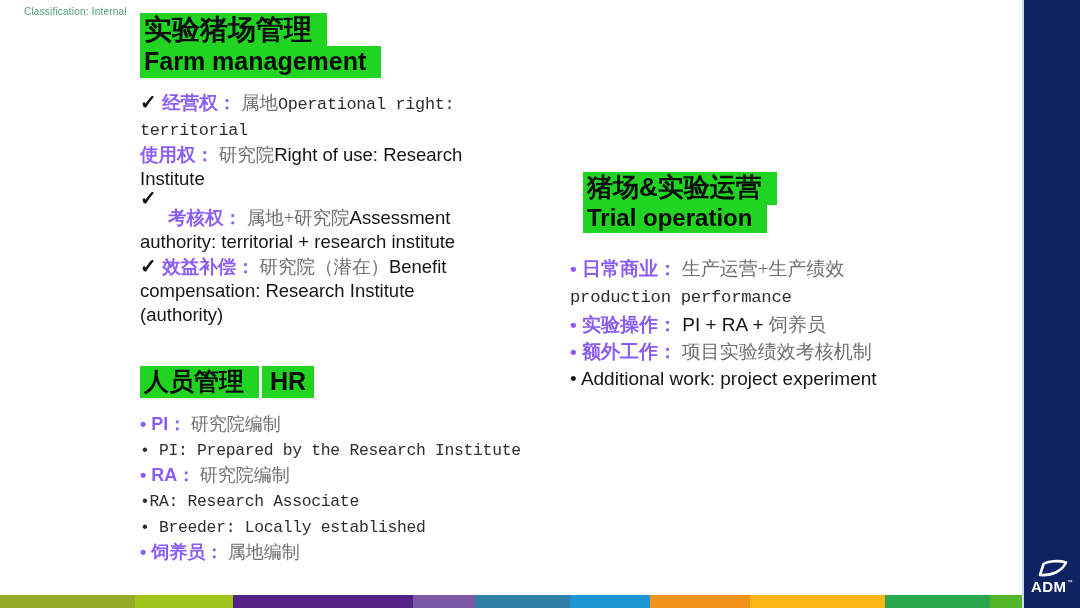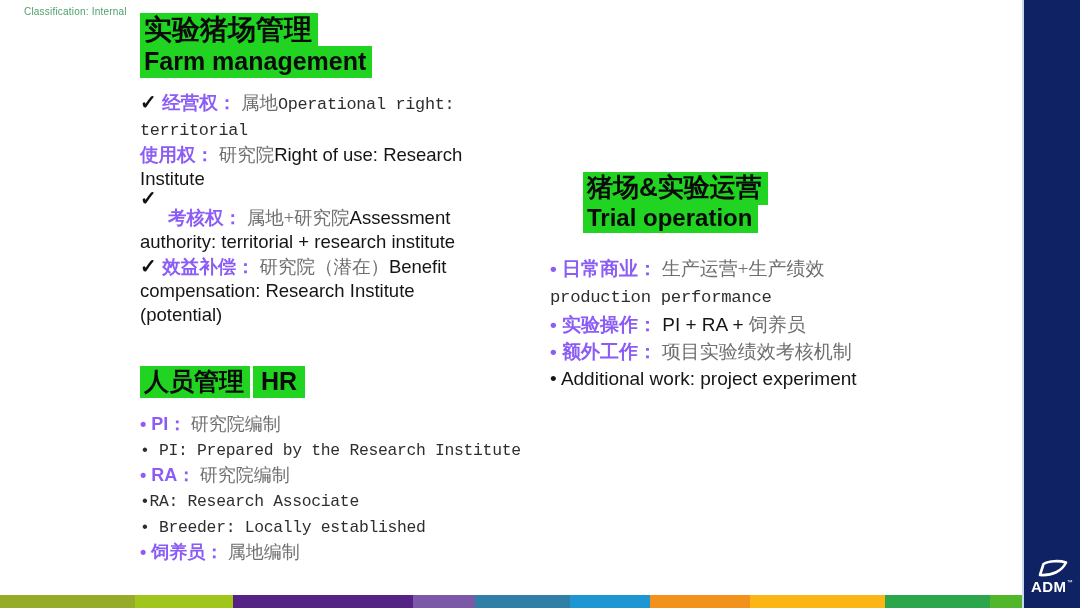--- a/index.html
+++ b/index.html
@@ -11,21 +11,21 @@
 
   
   .classification{
     position:absolute;left:24px;top:6px;font-size:10px;letter-spacing:.2px;
     color:var(--cls-color,#4f9e6b);
   }
 
   
   .hl{
     background:var(--hl,#21d421);color:#0b0b0b;font-weight:700;
-    display:inline-block;padding:1px 6px 2px 4px;line-height:1.15;
+    display:inline-block;padding:1px 15px 2px 4px;line-height:1.15;
   }
 
   
   .left-title{position:absolute;left:140px;top:13px;}
   .left-title .zh-title{font-size:28px;}
   .left-title .en-title{font-size:25px;margin-top:-2px;}
   .title-line{display:block;}
 
   .right-title{position:absolute;left:583px;top:172px;}
   .right-title .zh-title{font-size:26px;}
@@ -33,21 +33,21 @@
 
   .hr-heading{position:absolute;left:140px;top:341px;}
   .hr-heading .hl{font-size:25px;}
   .hr-heading .hl + .hl{margin-left:3px;padding-left:8px;padding-right:8px;margin-top:25px;}
 
   
   .rights-list{position:absolute;left:140px;top:90px;width:440px;}
   .rights-list .line{font-size:18.5px;line-height:24px;}
   .hr-list{position:absolute;left:140px;top:412px;width:440px;}
   .hr-list .line{font-size:18px;line-height:25px;}
-  .right-list{position:absolute;left:550px;top:255px;width:480px;}
+  .right-list{position:absolute;left:570px;top:255px;width:480px;}
   .right-list .line{font-size:19px;line-height:27px;}
 
   .line{white-space:nowrap;}
   .line.indent{padding-left:28px;}
   .line.short{line-height:14px;}
   .line.gap{margin-top:16px;}
 
   
   .seg-label{font-weight:700;color:#8b5cf6;font-family:"Liberation Sans",sans-serif;}
   .seg-gray{color:#6f6f6f;font-family:"Liberation Serif","DejaVu Serif",serif;}
@@ -87,21 +87,21 @@
   <div class="rights-list">
       <div class="line"><span class="seg-check">✓ </span><span class="seg-label">经营权：</span><span class="seg-gray"> 属地</span><span class="seg-mono">Operational right:</span></div>
       <div class="line"><span class="seg-mono">territorial</span></div>
       <div class="line"><span class="seg-label">使用权：</span><span class="seg-gray"> 研究院</span><span class="seg-sans">Right of use: Research</span></div>
       <div class="line"><span class="seg-sans">Institute</span></div>
       <div class="line short"><span class="seg-check">✓</span></div>
       <div class="line indent"><span class="seg-label">考核权：</span><span class="seg-gray"> 属地+研究院</span><span class="seg-sans">Assessment</span></div>
       <div class="line"><span class="seg-sans">authority: territorial + research institute</span></div>
       <div class="line"><span class="seg-check">✓ </span><span class="seg-label">效益补偿：</span><span class="seg-gray"> 研究院（潜在）</span><span class="seg-sans">Benefit</span></div>
       <div class="line"><span class="seg-sans">compensation: Research Institute</span></div>
-      <div class="line"><span class="seg-sans">(potential)</span></div>
+      <div class="line"><span class="seg-sans">(authority)</span></div>
     </div>
 
   <div class="hr-heading">
     <span class="hl">人员管理</span><span class="hl">HR</span>
   </div>
 
   <div class="hr-list">
       <div class="line"><span class="seg-label">•  </span><span class="seg-label">PI：</span><span class="seg-gray"> 研究院编制</span></div>
       <div class="line"><span class="seg-mono">• PI: Prepared by the Research Institute</span></div>
       <div class="line"><span class="seg-label">•  </span><span class="seg-label">RA：</span><span class="seg-gray"> 研究院编制</span></div>

